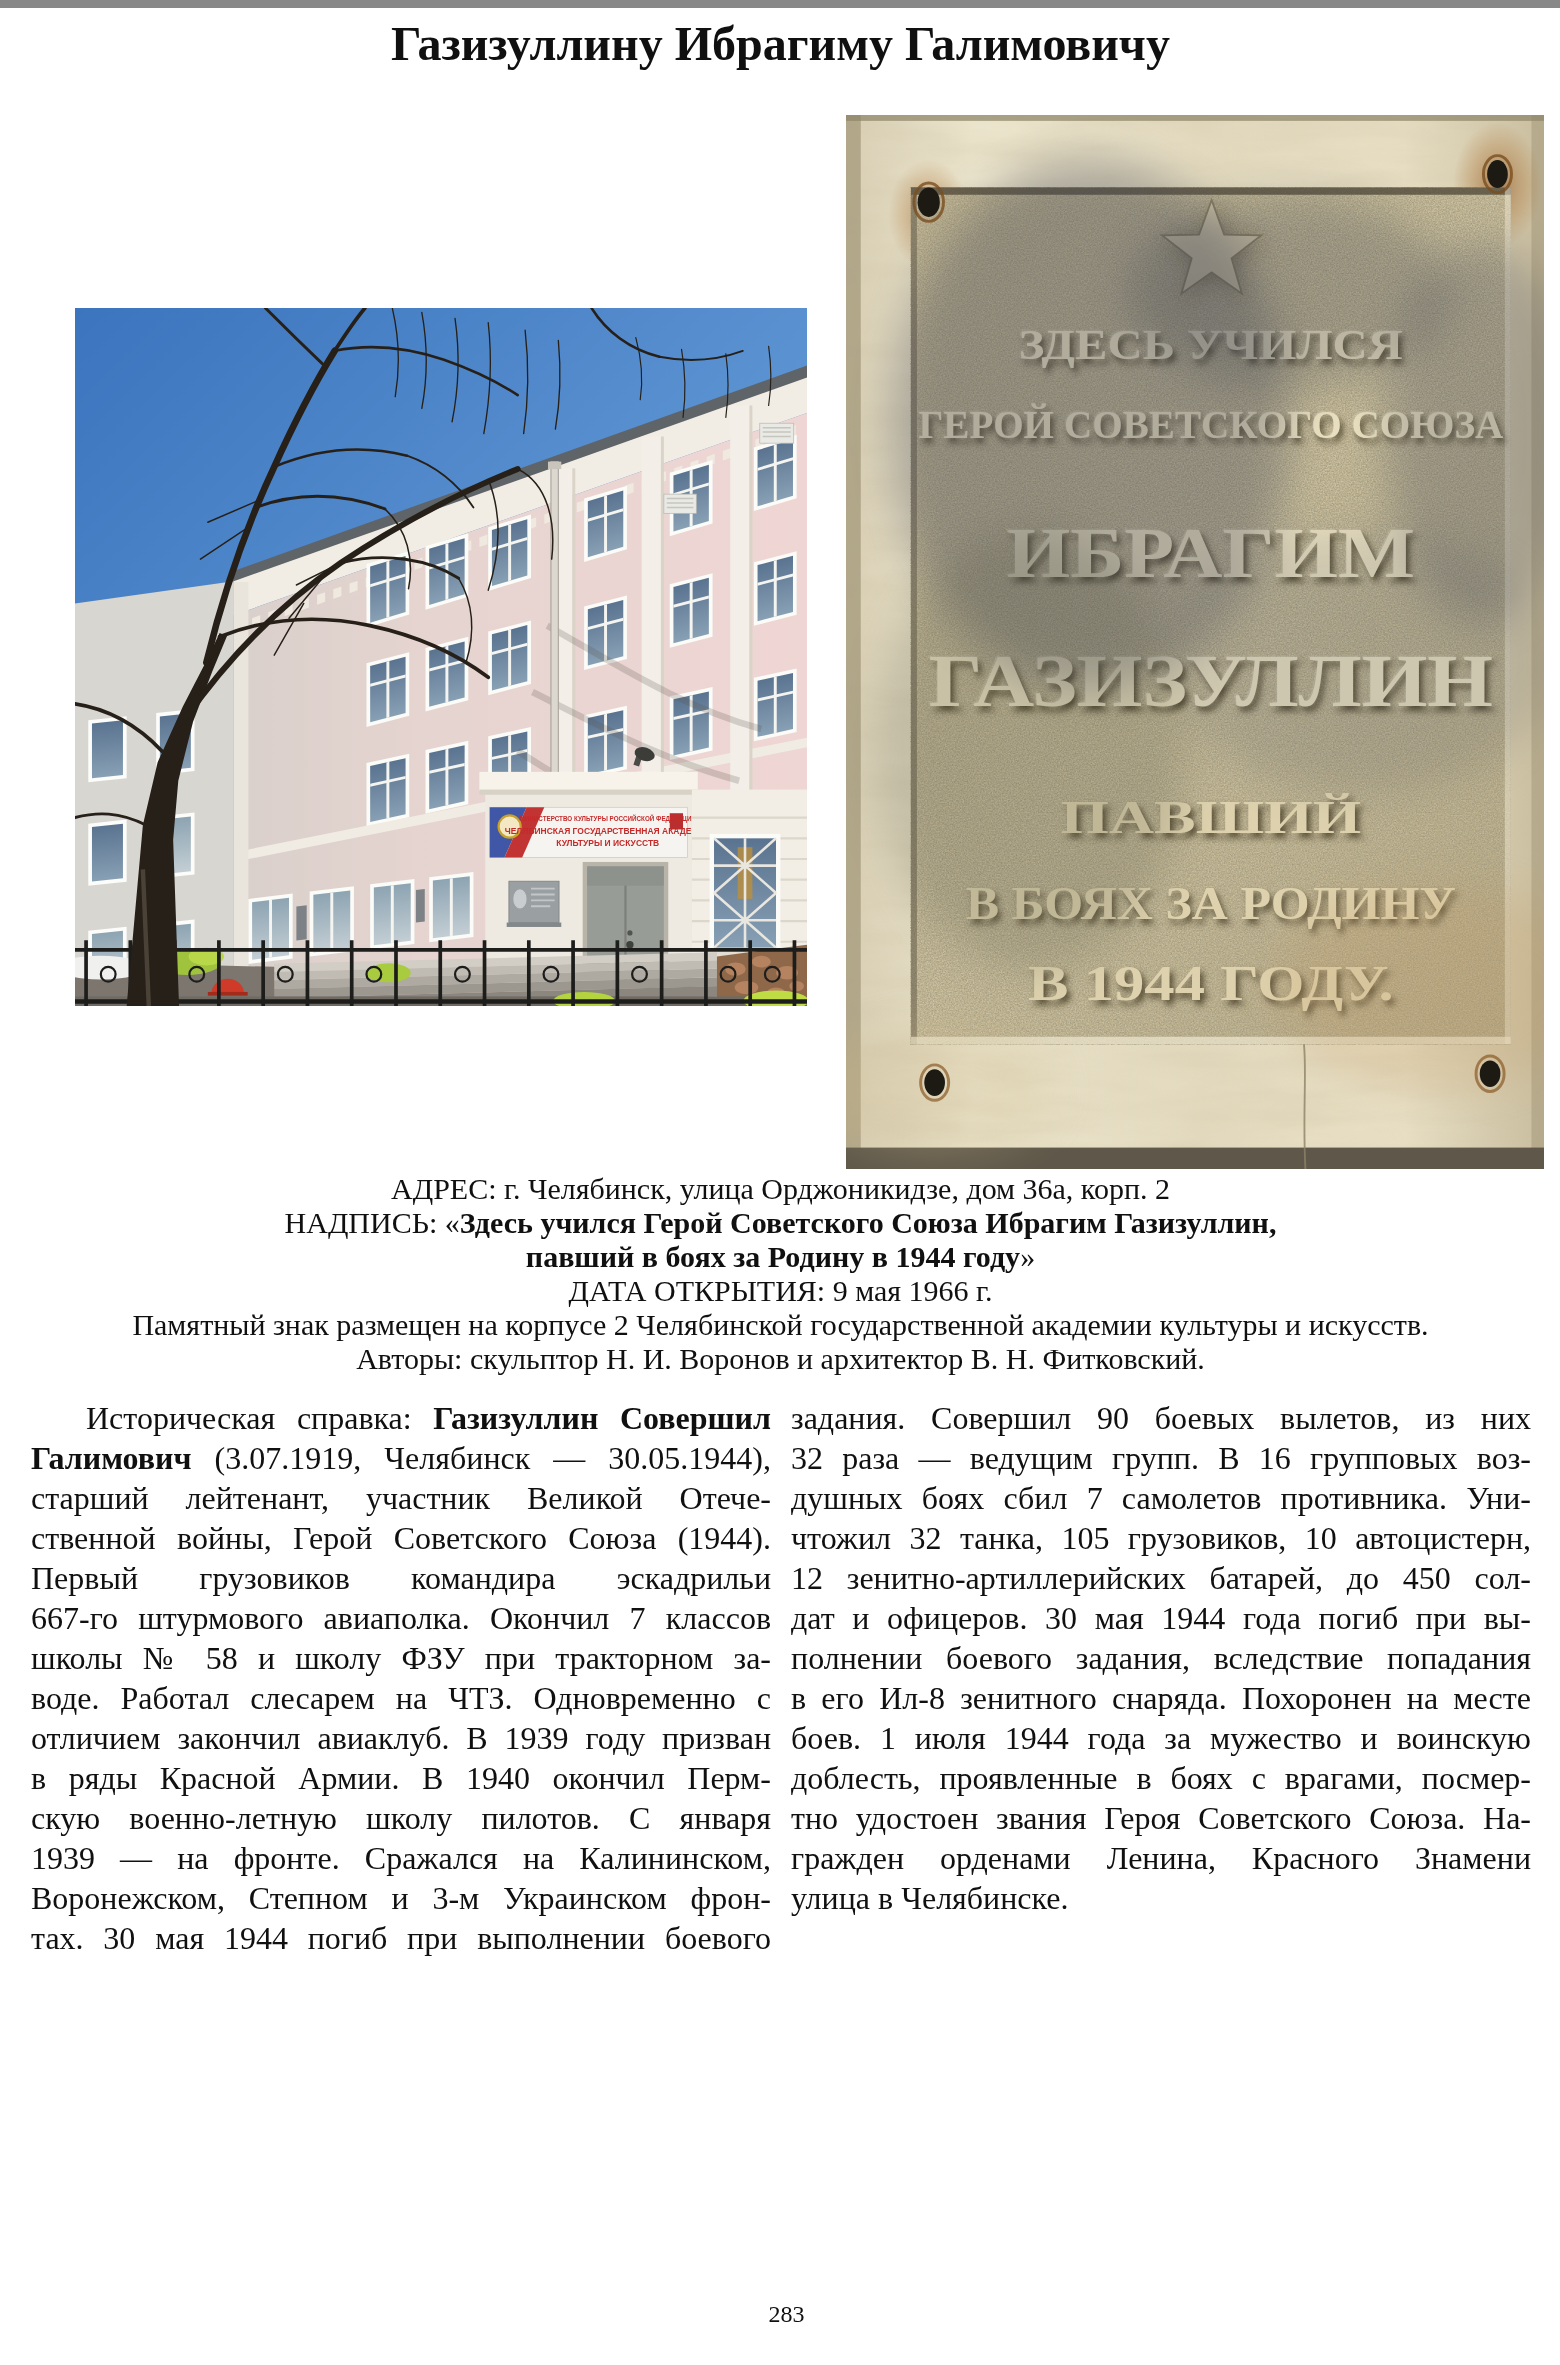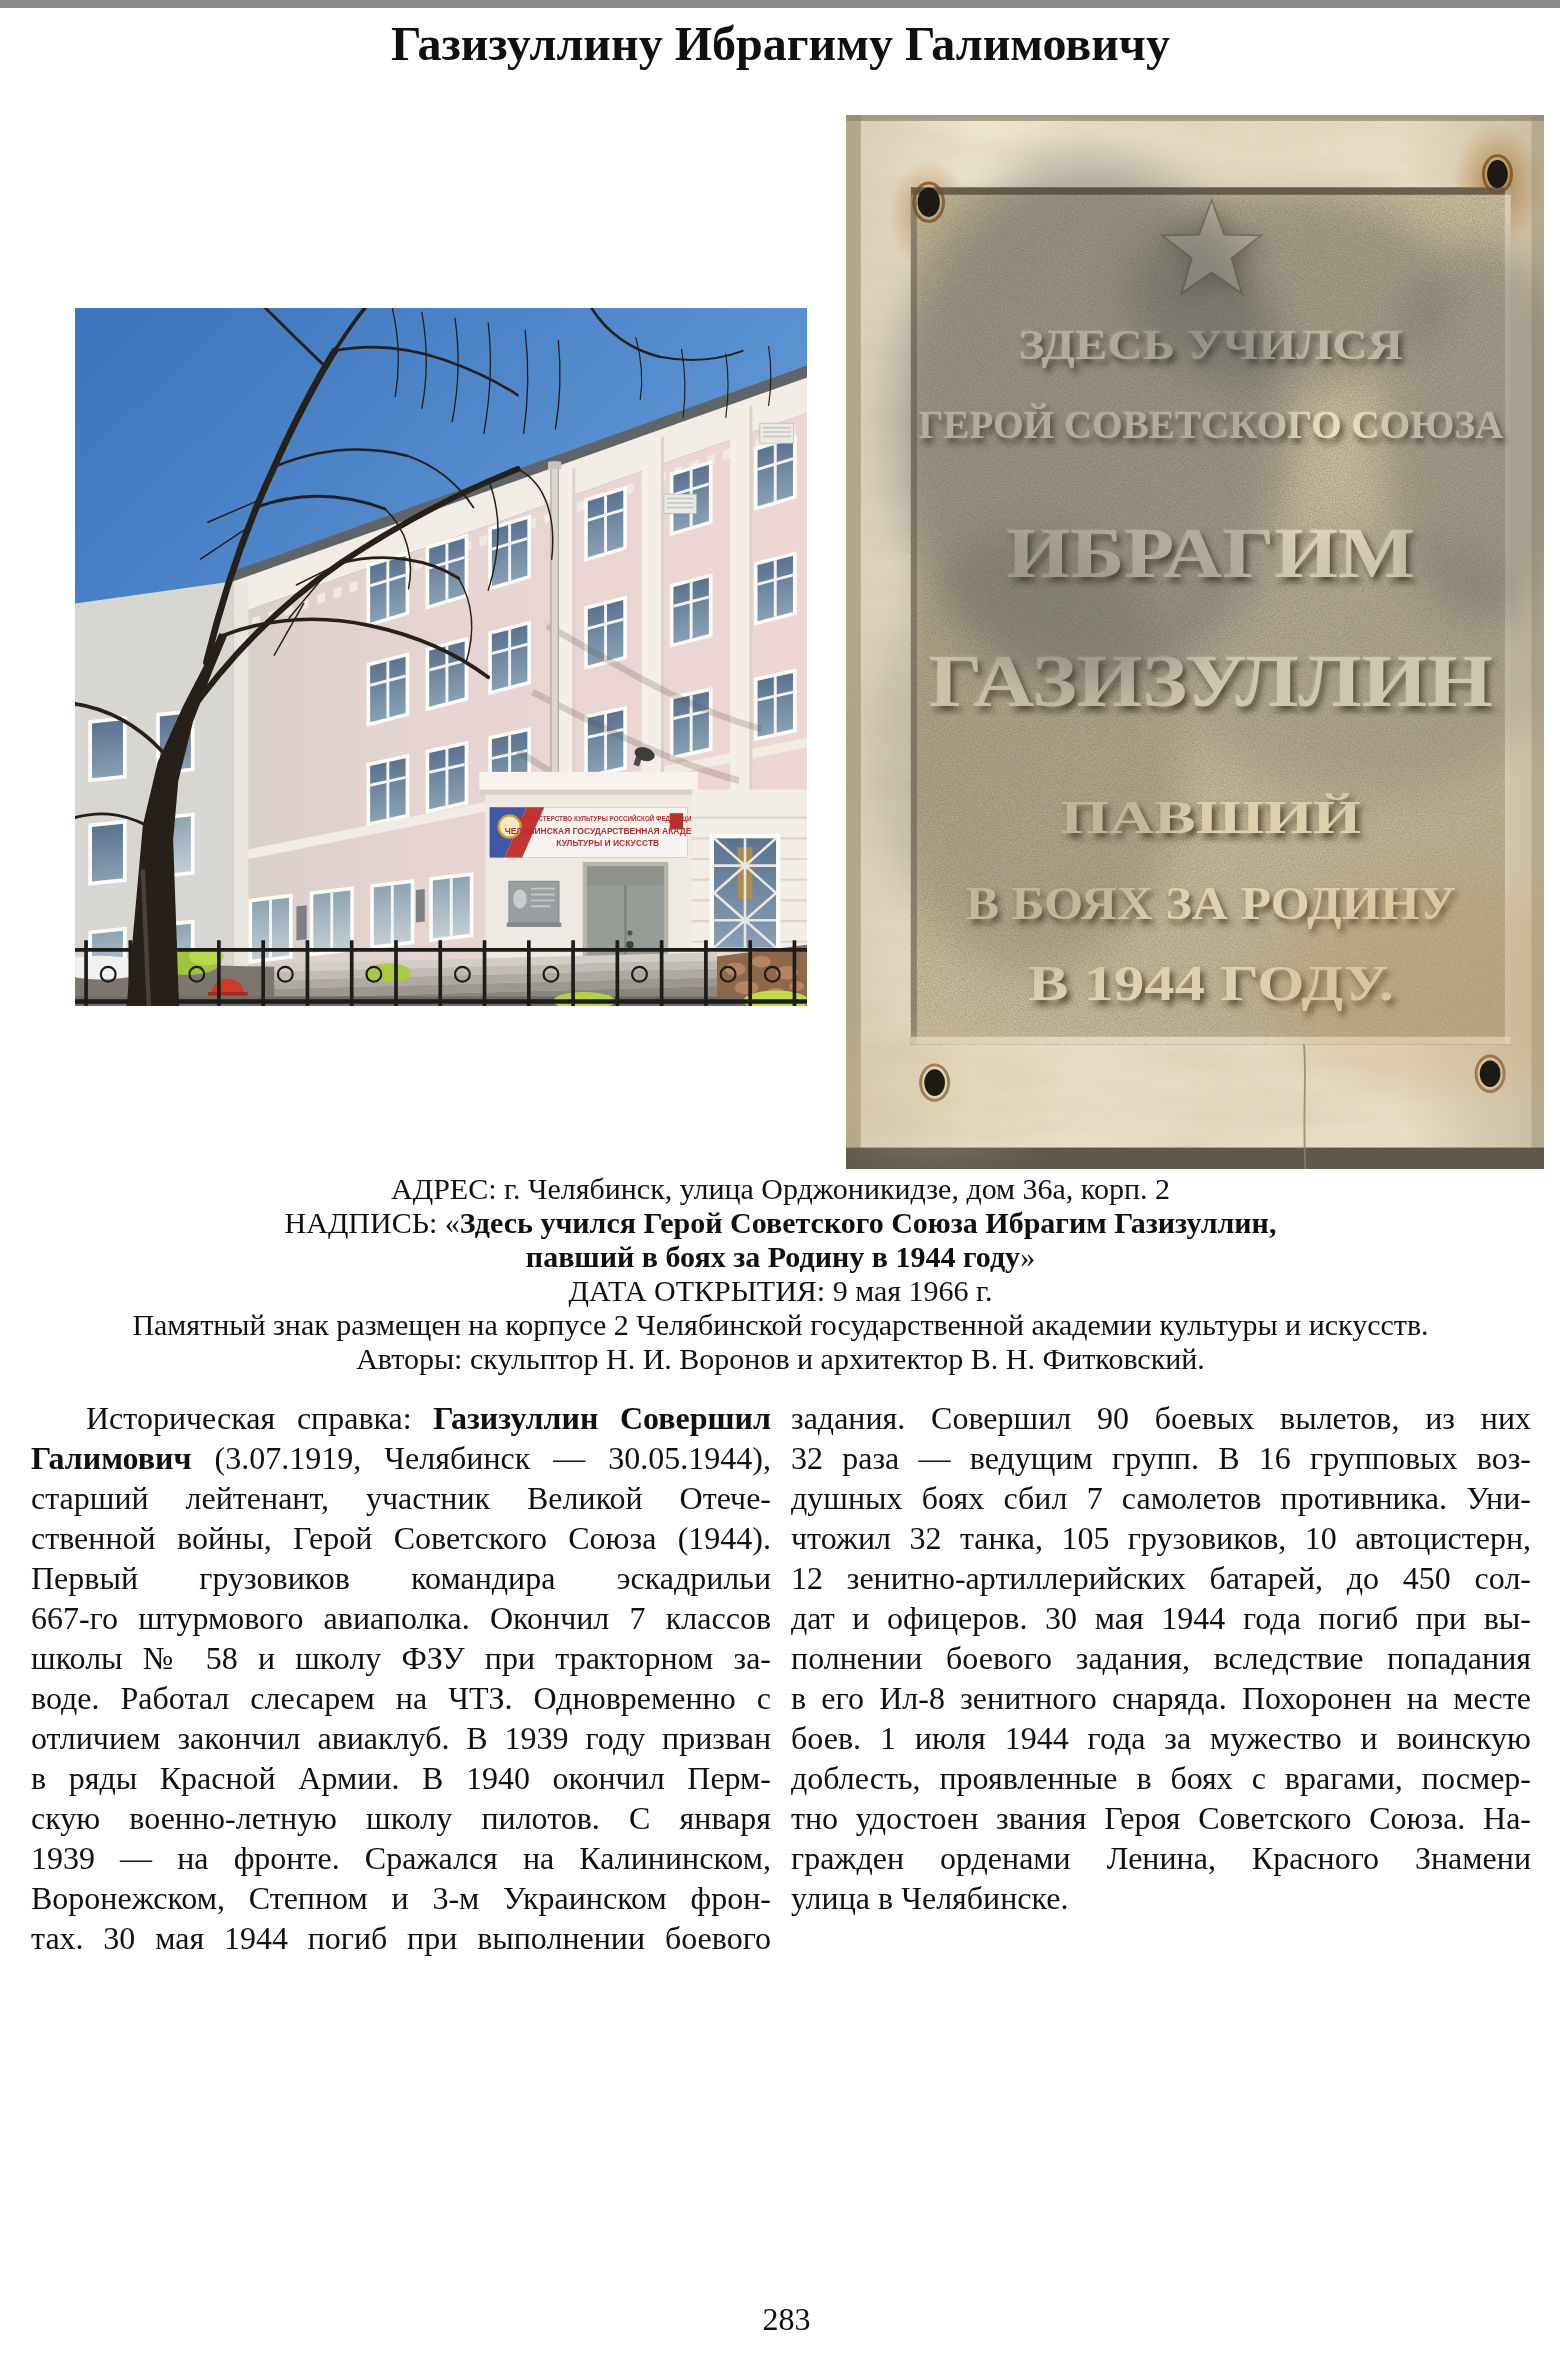--- a/index.html
+++ b/index.html
@@ -16,21 +16,21 @@
         font-size:30px;line-height:34px;}
   .caption .tline{text-align:center;text-align-last:center;}
   .article-col{position:absolute;top:1390px;width:740px;
         font-size:32px;line-height:40px;}
   .article-col .tline{text-align:justify;text-align-last:justify;-moz-text-align-last:justify;}
   .article-col .tline.tlast{text-align-last:left;-moz-text-align-last:left;}
   .article-col1{left:31px;}
   .article-col2{left:791px;}
   .tindent{text-indent:55px;}
   .b{font-weight:bold;}
-  .pageno{position:absolute;top:2293px;left:12px;right:0;text-align:center;font-size:32px;}
+  .pageno{position:absolute;top:2293px;left:12px;right:0;text-align:center;font-size:24px;}
   
   .carve{font-family:"Liberation Serif",serif;font-weight:bold;fill:#e9dfc0;
          text-shadow:3px 5px 6px rgba(50,40,18,.75), -1px -1px 2px rgba(255,250,230,.35);}
   .carve2{font-family:"Liberation Serif",serif;font-weight:bold;fill:#ded2ae;
          text-shadow:3px 5px 6px rgba(50,40,18,.7);}
   .signtxt{font-family:"Liberation Sans",sans-serif;font-weight:bold;fill:#c42a2a;}
 </style>
 </head>
 <body>
 

